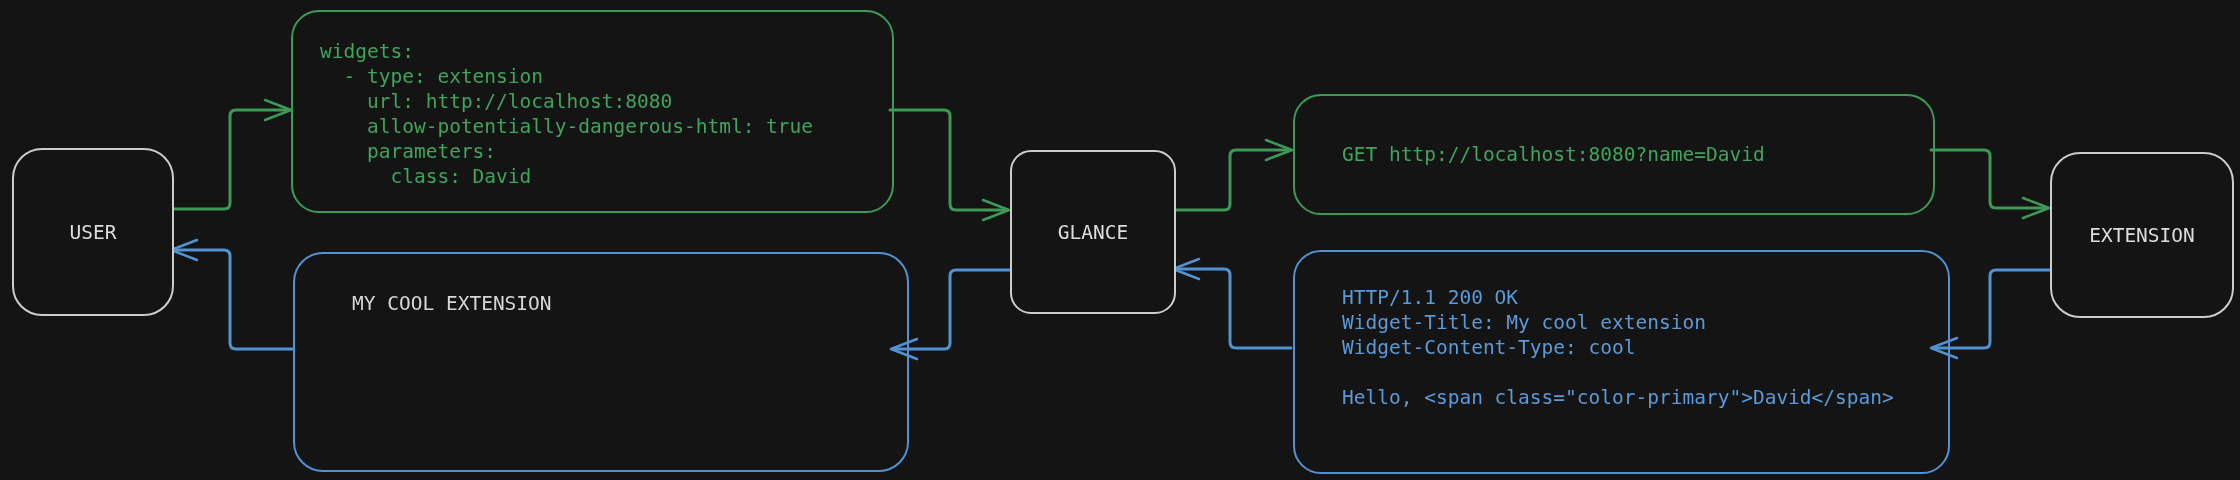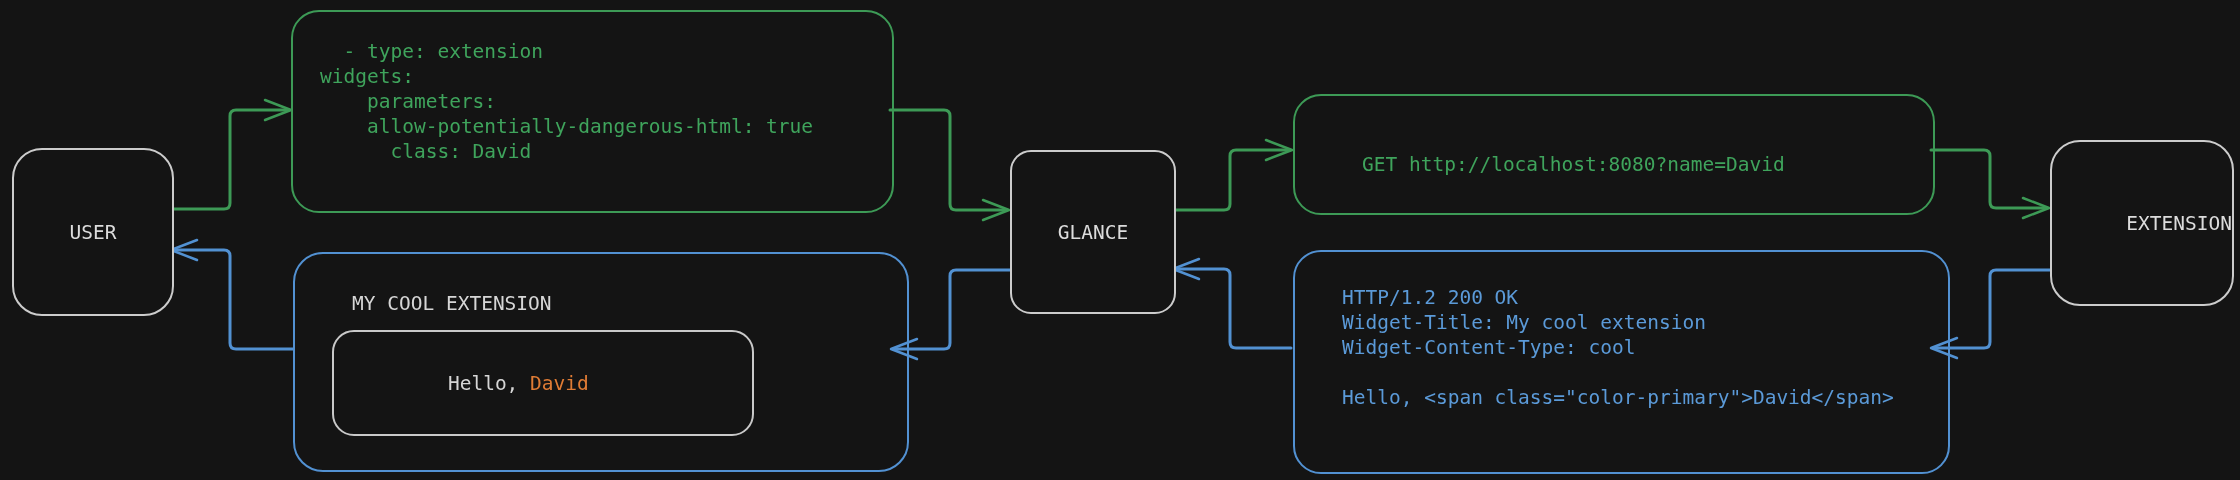--- a/index.html
+++ b/index.html
@@ -26,21 +26,21 @@
     border-radius: 30px;
     display: flex;
     align-items: center;
     justify-content: center;
     color: #dcdcdc;
     font-size: 19.5px;
     background: #141414;
   }
   .node-user      { left: 12px;   top: 148px; width: 158px; height: 164px; }
   .node-glance    { left: 1010px; top: 150px; width: 162px; height: 160px; border-radius: 21px; }
-  .node-extension { left: 2050px; top: 140px; width: 180px; height: 162px; justify-content: flex-end; }
+  .node-extension { left: 2050px; top: 152px; width: 180px; height: 162px; }
 
   .msg-box {
     position: absolute;
     border-radius: 28px;
     background: transparent;
   }
   .msg-box.green { border: 2.5px solid #3d9a56; }
   .msg-box.blue  { border: 2.5px solid #5291d2; padding-left: 16px; }
 
   .box-config   { left: 291px;  top: 10px;  width: 599px; height: 199px; }
@@ -51,21 +51,21 @@
   .code-line {
     white-space: pre;
     height: 25px;
     line-height: 25px;
     font-size: 19.5px;
   }
   .code-green { color: #3fa45c; }
   .code-blue  { color: #5b9ad8; }
 
   .config-code   { position: absolute; left: 27px; top: 27px; }
-  .request-code  { position: absolute; left: 47px; top: 56px; margin-left: 20px; }
+  .request-code  { position: absolute; left: 47px; top: 46px; }
   .response-code { position: absolute; left: 47px; top: 33px; }
 
   .widget-title {
     position: absolute;
     left: 57px;
     top: 37px;
     height: 25px;
     line-height: 25px;
     font-size: 19.5px;
     color: #d6d6d6;
@@ -125,46 +125,42 @@
   </div>
   <div class="node node-glance">
     <span>GLANCE</span>
   </div>
   <div class="node node-extension">
     <span>EXTENSION</span>
   </div>
 
   <div class="msg-box green box-config">
     <div class="config-code">
+      <div class="code-line code-green">widgets:</div>
       <div class="code-line code-green">  - type: extension</div>
-      <div class="code-line code-green">widgets:</div>
+      <div class="code-line code-green">    url: http://localhost:8080</div>
+      <div class="code-line code-green">    allow-potentially-dangerous-html: true</div>
       <div class="code-line code-green">    parameters:</div>
-      <div class="code-line code-green">    allow-potentially-dangerous-html: true</div>
       <div class="code-line code-green">      class: David</div>
     </div>
   </div>
 
   <div class="msg-box green box-request">
     <div class="request-code">
       <div class="code-line code-green">GET http://localhost:8080?name=David</div>
     </div>
   </div>
 
   <div class="msg-box blue box-response">
     <div class="response-code">
-      <div class="code-line code-blue">HTTP/1.2 200 OK</div>
+      <div class="code-line code-blue">HTTP/1.1 200 OK</div>
       <div class="code-line code-blue">Widget-Title: My cool extension</div>
       <div class="code-line code-blue">Widget-Content-Type: cool</div>
       <div class="code-line code-blue"></div>
       <div class="code-line code-blue">Hello, &lt;span class="color-primary"&gt;David&lt;/span&gt;</div>
     </div>
   </div>
 
   <div class="msg-box blue box-widget">
     <div class="widget-title">MY COOL EXTENSION</div>
-    <div class="widget-inner">
-      <div class="greeting">
-        <span>Hello, </span><span class="name">David</span>
-      </div>
-    </div>
   </div>
 
 </div>
 
 </body></html>

